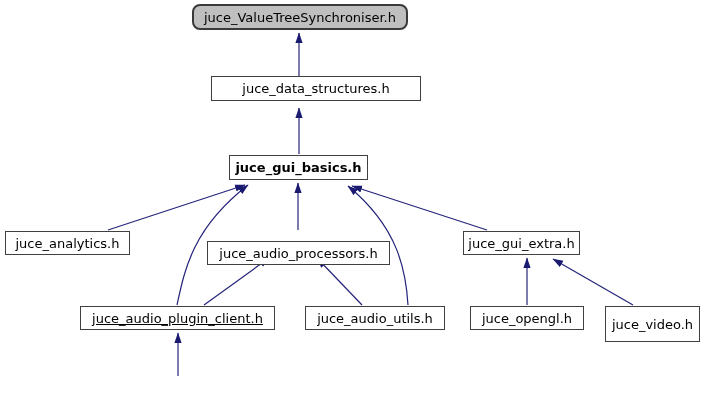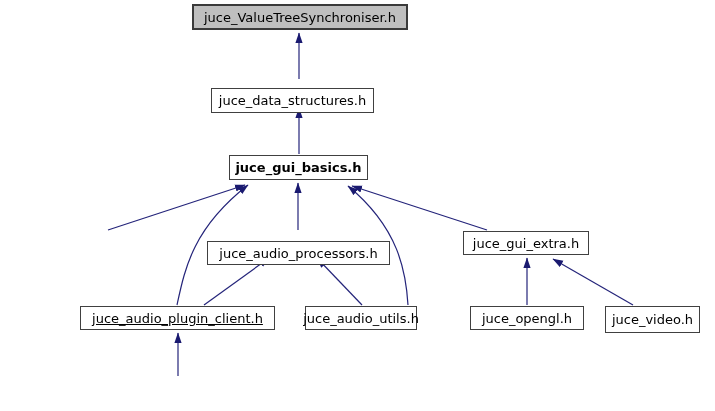--- a/index.html
+++ b/index.html
@@ -32,30 +32,30 @@
     justify-content: center;
     white-space: nowrap;
     cursor: pointer;
   }
   .node.current {
     background: var(--highlight-fill, #bfbfbf);
     border: 2px solid var(--highlight-border, #3a3a3a);
     cursor: default;
   }
   
-  .n0  { left:192px; top:4px;   width:216px; height:26px; }
-  .n1  { left:211px; top:88px;  width:163px; height:25px;text-align:center; }
+  .n0  { left:192px; top:4px;   width:216px; height:26px;border-radius:8px; }
+  .n1  { left:211px; top:76px;  width:210px; height:25px;text-align:center; }
   .n2  { left:229px; top:155px; width:139px; height:25px;font-weight:bold; }
   .n3  { left:5px;   top:231px; width:125px; height:24px; }
   .n4  { left:207px; top:241px; width:183px; height:24px; }
-  .n5  { left:463px; top:231px; width:126px; height:24px; }
+  .n5  { left:463px; top:231px; width:117px; height:24px; }
   .n6  { left:80px;  top:306px; width:195px; height:24px;text-decoration:underline; }
-  .n7  { left:305px; top:306px; width:112px; height:24px; }
+  .n7  { left:305px; top:306px; width:140px; height:24px; }
   .n8  { left:470px; top:306px; width:114px; height:24px; }
-  .n9  { left:605px; top:306px; width:95px;  height:27px; }
+  .n9  { left:605px; top:306px; width:95px;  height:36px; }
   .n10 { left:69px;  top:377px; width:221px; height:24px; }
   .edge {
     fill: none;
     stroke: var(--edge, #24247a);
     stroke-width: 1.2px;
   }
 </style>
 </head>
 <body>
 
@@ -77,20 +77,21 @@
     <path class="edge" d="M204 305 L269 258" marker-end="url(#arrow)"></path>
     <path class="edge" d="M362 305 L317 258" marker-end="url(#arrow)"></path>
     <path class="edge" d="M527 305 L527 258" marker-end="url(#arrow)"></path>
     <path class="edge" d="M633 305 L553 259" marker-end="url(#arrow)"></path>
     <path class="edge" d="M178 376 L178 333" marker-end="url(#arrow)"></path>
   </svg>
 
   <div class="node current n0">juce_ValueTreeSynchroniser.h</div>
   <div class="node n1">juce_data_structures.h</div>
   <div class="node n2">juce_gui_basics.h</div>
+  <div class="node n3">juce_analytics.h</div>
   <div class="node n4">juce_audio_processors.h</div>
   <div class="node n5">juce_gui_extra.h</div>
   <div class="node n6">juce_audio_plugin_client.h</div>
   <div class="node n7">juce_audio_utils.h</div>
   <div class="node n8">juce_opengl.h</div>
   <div class="node n9">juce_video.h</div>
 
 </div>
 
 </body></html>

